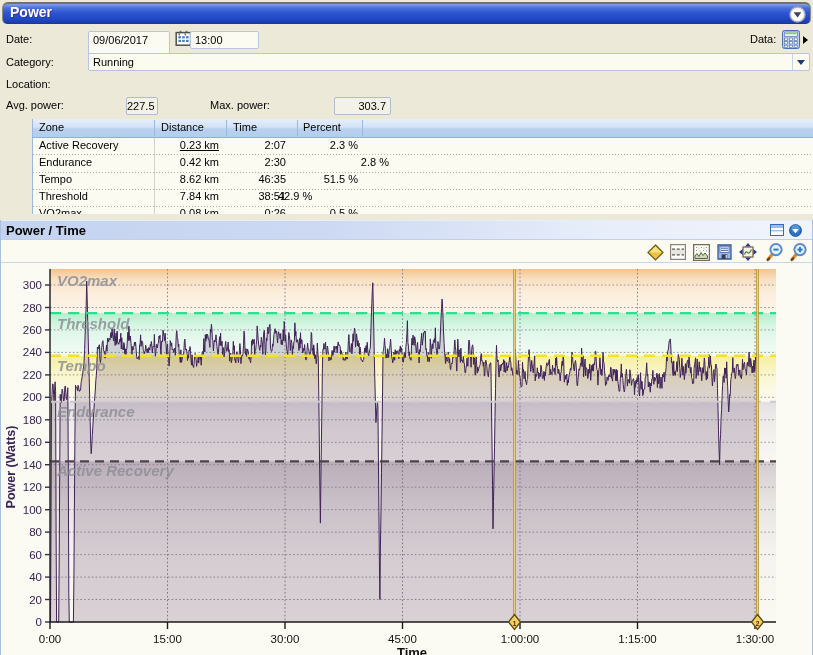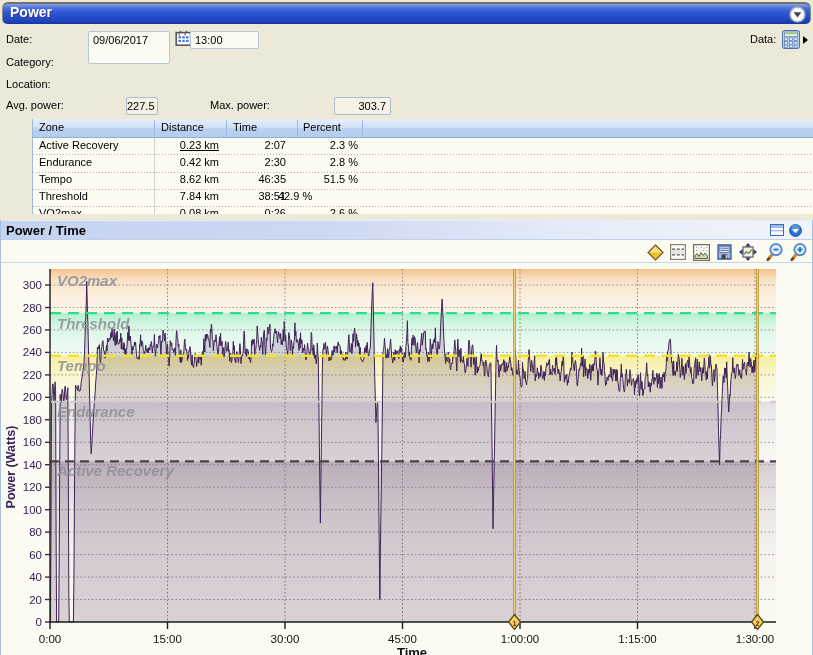--- a/index.html
+++ b/index.html
@@ -58,20 +58,25 @@
         <rect x="7.4" y="11.6" width="3" height="2.4"></rect>
         <rect x="12.2" y="11.6" width="3" height="2.4"></rect>
       <rect x="2.6" y="15.2" width="3" height="2.4"></rect>
         <rect x="7.4" y="15.2" width="3" height="2.4"></rect>
         <rect x="12.2" y="15.2" width="3" height="2.4"></rect>
     </g>
   </svg>
   <div style="position:absolute;left:803px;top:36px;width:0;height:0;border-top:4px solid transparent;border-bottom:4px solid transparent;border-left:5px solid #000;"></div>
 
   <div class="lbl" style="left:6px;top:56px;">Category:</div>
+  <div class="ddl" style="left:88px;top:53px;width:722px;height:18px;">
+    <div class="txt">Running</div>
+      <div class="btn"></div>
+      <div class="arr"></div>
+  </div>
 
   <div class="lbl" style="left:6px;top:78px;">Location:</div>
 
   <div class="lbl" style="left:6px;top:99px;">Avg. power:</div>
   <div class="nfld" style="left:126px;top:97px;width:32px;height:18px;">227.5</div>
   <div class="lbl" style="left:210px;top:99px;">Max. power:</div>
   <div class="nfld" style="left:334px;top:97px;width:57px;height:18px;">303.7</div>
 
   <div style="position:absolute;left:1px;top:119px;width:810px;height:95px;background:#fcfbf2;border-left:1px solid #9db9dc;border-right:1px solid #a3a3a3;box-sizing:border-box;overflow:hidden;margin-left:31px;">
 
@@ -90,39 +95,39 @@
     <div style="position:absolute;left:0;top:20px;width:793px;height:14px;font-size:11px;">
         <span style="position:absolute;left:6px;">Active Recovery</span>
         <span style="position:absolute;left:106px;width:80px;text-align:right;text-decoration:underline;">0.23 km</span>
         <span style="position:absolute;left:173px;width:80px;text-align:right;">2:07</span>
         <span style="position:absolute;left:245px;width:80px;text-align:right;">2.3 %</span>
       </div>
     <div style="position:absolute;left:0;top:37px;width:793px;height:14px;font-size:11px;">
         <span style="position:absolute;left:6px;">Endurance</span>
         <span style="position:absolute;left:106px;width:80px;text-align:right;">0.42 km</span>
         <span style="position:absolute;left:173px;width:80px;text-align:right;">2:30</span>
-        <span style="position:absolute;left:245px;width:80px;text-align:right;">2.8 %</span>
+        <span style="position:absolute;left:245px;width:80px;text-align:right;padding-left:31px;">2.8 %</span>
       </div>
     <div style="position:absolute;left:0;top:54px;width:793px;height:14px;font-size:11px;">
         <span style="position:absolute;left:6px;">Tempo</span>
         <span style="position:absolute;left:106px;width:80px;text-align:right;">8.62 km</span>
         <span style="position:absolute;left:173px;width:80px;text-align:right;">46:35</span>
         <span style="position:absolute;left:245px;width:80px;text-align:right;">51.5 %</span>
       </div>
     <div style="position:absolute;left:0;top:71px;width:793px;height:14px;font-size:11px;">
         <span style="position:absolute;left:6px;">Threshold</span>
         <span style="position:absolute;left:106px;width:80px;text-align:right;">7.84 km</span>
         <span style="position:absolute;left:173px;width:80px;text-align:right;">38:51</span>
         <span style="position:absolute;left:245px;width:80px;text-align:left;">42.9 %</span>
       </div>
     <div style="position:absolute;left:0;top:88px;width:793px;height:14px;font-size:11px;">
         <span style="position:absolute;left:6px;">VO2max</span>
         <span style="position:absolute;left:106px;width:80px;text-align:right;">0.08 km</span>
         <span style="position:absolute;left:173px;width:80px;text-align:right;">0:26</span>
-        <span style="position:absolute;left:245px;width:80px;text-align:right;">2.6 %</span>
+        <span style="position:absolute;left:245px;width:80px;text-align:right;">0.5 %</span>
       </div>
     <div style="position:absolute;left:0;top:35px;width:793px;height:1px;background-image:repeating-linear-gradient(to right,#b6b2a8 0 1px,transparent 1px 3px);"></div>
     <div style="position:absolute;left:0;top:52.5px;width:793px;height:1px;background-image:repeating-linear-gradient(to right,#b6b2a8 0 1px,transparent 1px 3px);"></div>
     <div style="position:absolute;left:0;top:69.5px;width:793px;height:1px;background-image:repeating-linear-gradient(to right,#b6b2a8 0 1px,transparent 1px 3px);"></div>
     <div style="position:absolute;left:0;top:86.5px;width:793px;height:1px;background-image:repeating-linear-gradient(to right,#b6b2a8 0 1px,transparent 1px 3px);"></div>
 
     <div style="position:absolute;right:0;top:19px;width:17px;height:76px;background:#f1f1f1;">
       <svg width="17" height="76">
         <rect x="0" y="19" width="17" height="20" fill="#cdcdcd"></rect>
         <path d="M4.5 10.5 L8.5 6 L12.5 10.5" fill="none" stroke="#4d4d4d" stroke-width="2.4"></path>

